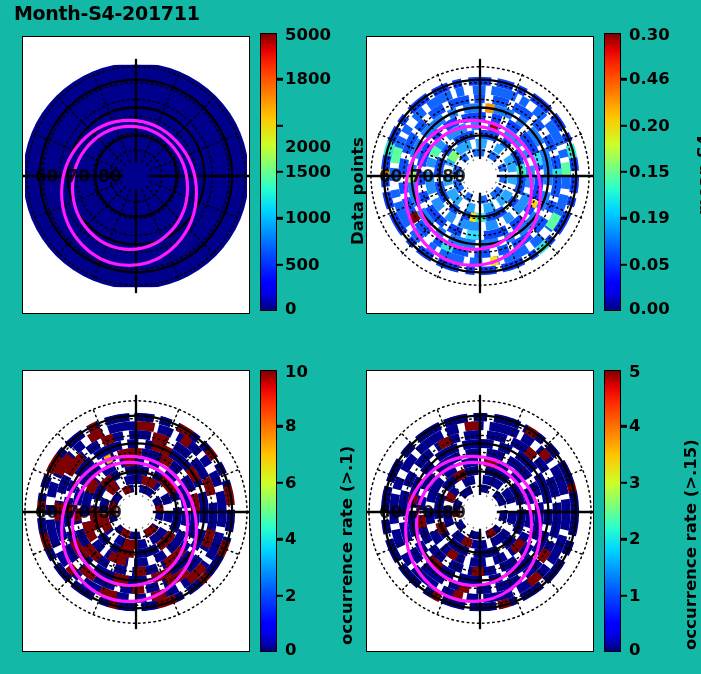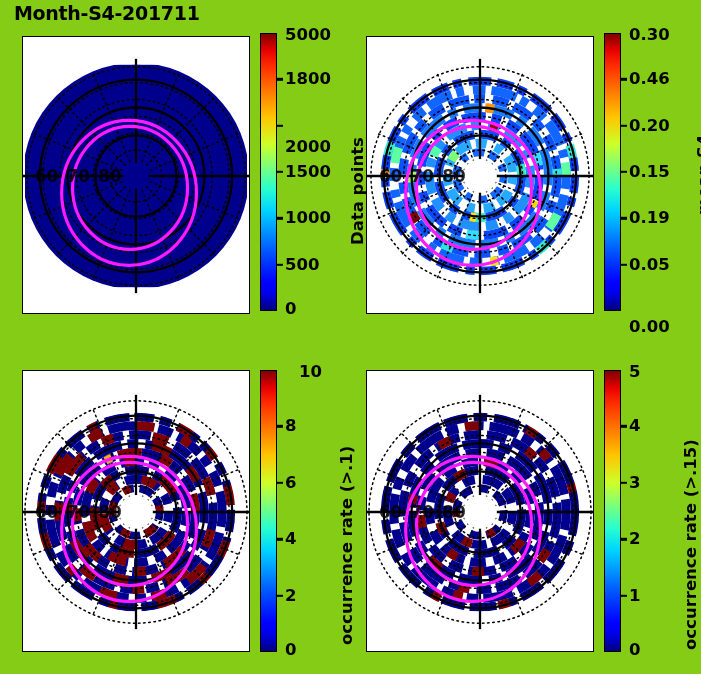--- a/index.html
+++ b/index.html
@@ -1,19 +1,19 @@
 <!DOCTYPE html>
 <html><head>
 <meta charset="utf-8">
 <style>
   html,body{margin:0;padding:0;background:#ffffff;}
   body{width:701px;height:674px;position:relative;overflow:hidden;
        font-family:"DejaVu Sans","Liberation Sans",sans-serif;}
 
-  .figure{position:absolute;left:0;top:0;width:701px;height:674px;background:#84cc16;}
+  .figure{position:absolute;left:0;top:0;width:701px;height:674px;background:#14b8a6;}
 
   .title{position:absolute;left:14px;top:2px;font-size:19px;font-weight:bold;
          color:#000;letter-spacing:-0.3px;white-space:nowrap;}
 
   .panel{position:absolute;border:1.6px solid #000;background:#fff;box-sizing:border-box;overflow:hidden;}
 
   .polar-wrap{position:absolute;left:0;top:0;width:100%;height:100%;}
   .polar-svg{display:block;width:100%;height:100%;}
 
   .cbar{position:absolute;border:1.3px solid #000;box-sizing:border-box;
@@ -221,21 +221,21 @@
     <div class="cb-tickmark" style="left:0px;top:92.6px;"></div>
     <div class="cb-tickmark" style="left:0px;top:139px;"></div>
     <div class="cb-tickmark" style="left:0px;top:185.3px;"></div>
     <div class="cb-tickmark" style="left:0px;top:231.6px;"></div>
     <div class="cb-tick" style="left:8px;top:2px;">0.30</div>
     <div class="cb-tick" style="left:8px;top:46.3px;">0.46</div>
     <div class="cb-tick" style="left:8px;top:92.6px;">0.20</div>
     <div class="cb-tick" style="left:8px;top:139px;text-align:center;">0.15</div>
     <div class="cb-tick" style="left:8px;top:185.3px;">0.19</div>
     <div class="cb-tick" style="left:8px;top:231.6px;">0.05</div>
-    <div class="cb-tick" style="left:8px;top:276px;margin-top:18px;">0.00</div>
+    <div class="cb-tick" style="left:8px;top:276px;">0.00</div>
   </div>
   <div class="cb-label" style="left:694px;top:215px;transform:rotate(-90deg);">mean S4</div>
 
   <div class="panel" style="left:22px;top:370px;width:228px;height:282px;">
     <div class="polar-wrap">
       <svg class="polar-svg" viewBox="0 0 228 282" preserveAspectRatio="none">
         <defs>
           <clipPath id="clip3">
               <rect x="0" y="0" width="228" height="282"></rect>
             </clipPath>
@@ -314,21 +314,21 @@
       </svg>
     </div>
   </div>
 
   <div class="cbar" style="left:260px;top:370px;width:17px;height:282px;"></div>
   <div class="cb-ticklabels" style="left:277px;top:370px;width:60px;height:282px;">
     <div class="cb-tickmark" style="left:0px;top:56.4px;"></div>
     <div class="cb-tickmark" style="left:0px;top:112.8px;"></div>
     <div class="cb-tickmark" style="left:0px;top:169.2px;"></div>
     <div class="cb-tickmark" style="left:0px;top:225.6px;"></div>
-    <div class="cb-tick" style="left:8px;top:2px;margin-left:14px;">10</div>
+    <div class="cb-tick" style="left:8px;top:2px;">10</div>
     <div class="cb-tick" style="left:8px;top:56.4px;">8</div>
     <div class="cb-tick" style="left:8px;top:112.8px;">6</div>
     <div class="cb-tick" style="left:8px;top:169.2px;">4</div>
     <div class="cb-tick" style="left:8px;top:225.6px;">2</div>
     <div class="cb-tick" style="left:8px;top:280px;">0</div>
   </div>
   <div class="cb-label" style="left:337px;top:645px;transform:rotate(-90deg);">occurrence rate (&gt;.1)</div>
 
   <div class="panel" style="left:366px;top:370px;width:228px;height:282px;">
     <div class="polar-wrap">

